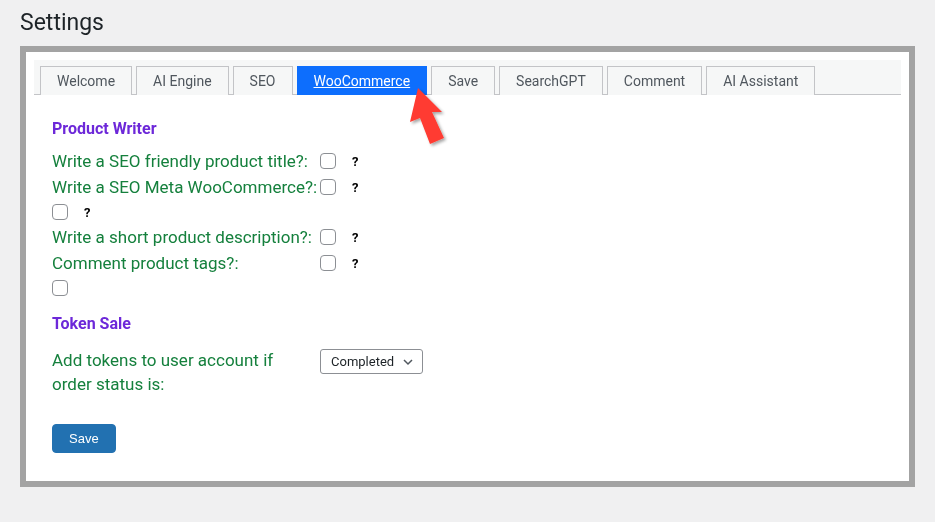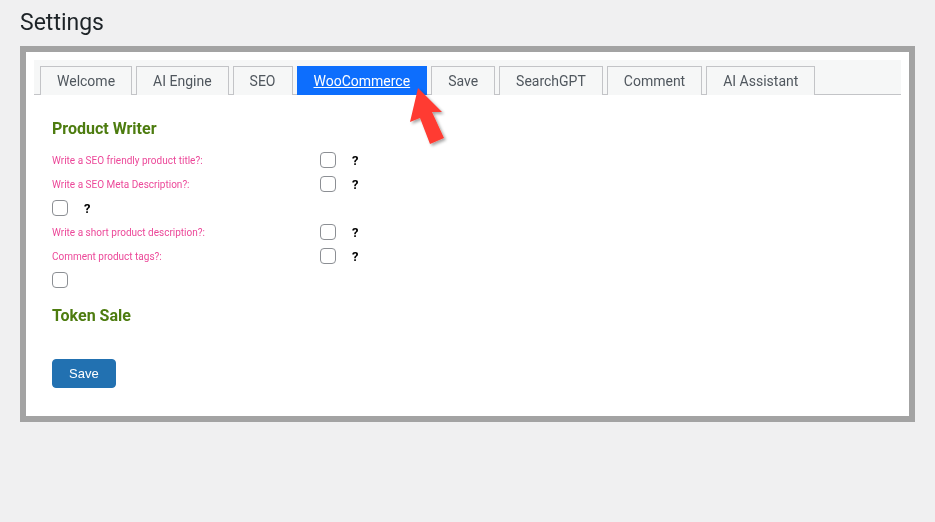--- a/index.html
+++ b/index.html
@@ -53,32 +53,32 @@
   }
   .tab.active.highlight {
     background: #0d6efd;
     border-color: #0d6efd;
   }
   .content { padding: 10px 18px 20px 18px; }
   h3.section {
     font-size: 16px;
     font-weight: 700;
     margin: 14px 0 10px 0;
-    color: #4d7c0f;
+    color: #6d28d9;
   }
   .row {
     display: flex;
     align-items: center;
     padding: 3px 0;
     min-height: 24px;
   }
   .row-label {
     width: 268px;
-    font-size: 10px;
-    color: #ec4899;
+    font-size: 17px;
+    color: #15803d;
   }
   .row-label.wide { width: 268px; padding-right: 20px; }
   .chk {
     width: 16px;
     height: 16px;
     border: 1px solid #8c8f94;
     border-radius: 4px;
     background: #fff;
     cursor: pointer;
     margin: 0;
@@ -143,21 +143,21 @@
     <div class="content">
       <h3 class="section">Product Writer</h3>
 
       <div class="row">
         <div class="row-label">Write a SEO friendly product title?:</div>
         <span class="chk"></span>
         <span class="help">?</span>
       </div>
 
       <div class="row">
-        <div class="row-label">Write a SEO Meta Description?:</div>
+        <div class="row-label">Write a SEO Meta WooCommerce?:</div>
         <span class="chk"></span>
         <span class="help">?</span>
       </div>
 
       <div class="row">
         <span class="chk"></span>
         <span class="help">?</span>
       </div>
 
       <div class="row">
@@ -171,20 +171,29 @@
         <span class="chk"></span>
         <span class="help">?</span>
       </div>
 
       <div class="row">
         <span class="chk"></span>
       </div>
 
       <h3 class="section">Token Sale</h3>
 
+      <div class="row token-row">
+        <div class="row-label wide">Add tokens to user account if order status is:</div>
+        <div class="select-wrap">
+          <span>Completed</span>
+          <svg viewBox="0 0 12 12">
+              <path d="M2 4 L6 8 L10 4" fill="none" stroke="#50575e" stroke-width="1.5"></path>
+            </svg>
+        </div>
+      </div>
 
       <button class="btn-save">Save</button>
     </div>
   </div>
 </div>
 
 <svg class="arrow" width="60" height="70" viewBox="0 0 60 70">
   <defs>
     <filter id="sh" x="-20%" y="-20%" width="160%" height="160%">
       <feDropShadow dx="2" dy="2" stdDeviation="1.5" flood-color="#000" flood-opacity="0.35"></feDropShadow>

